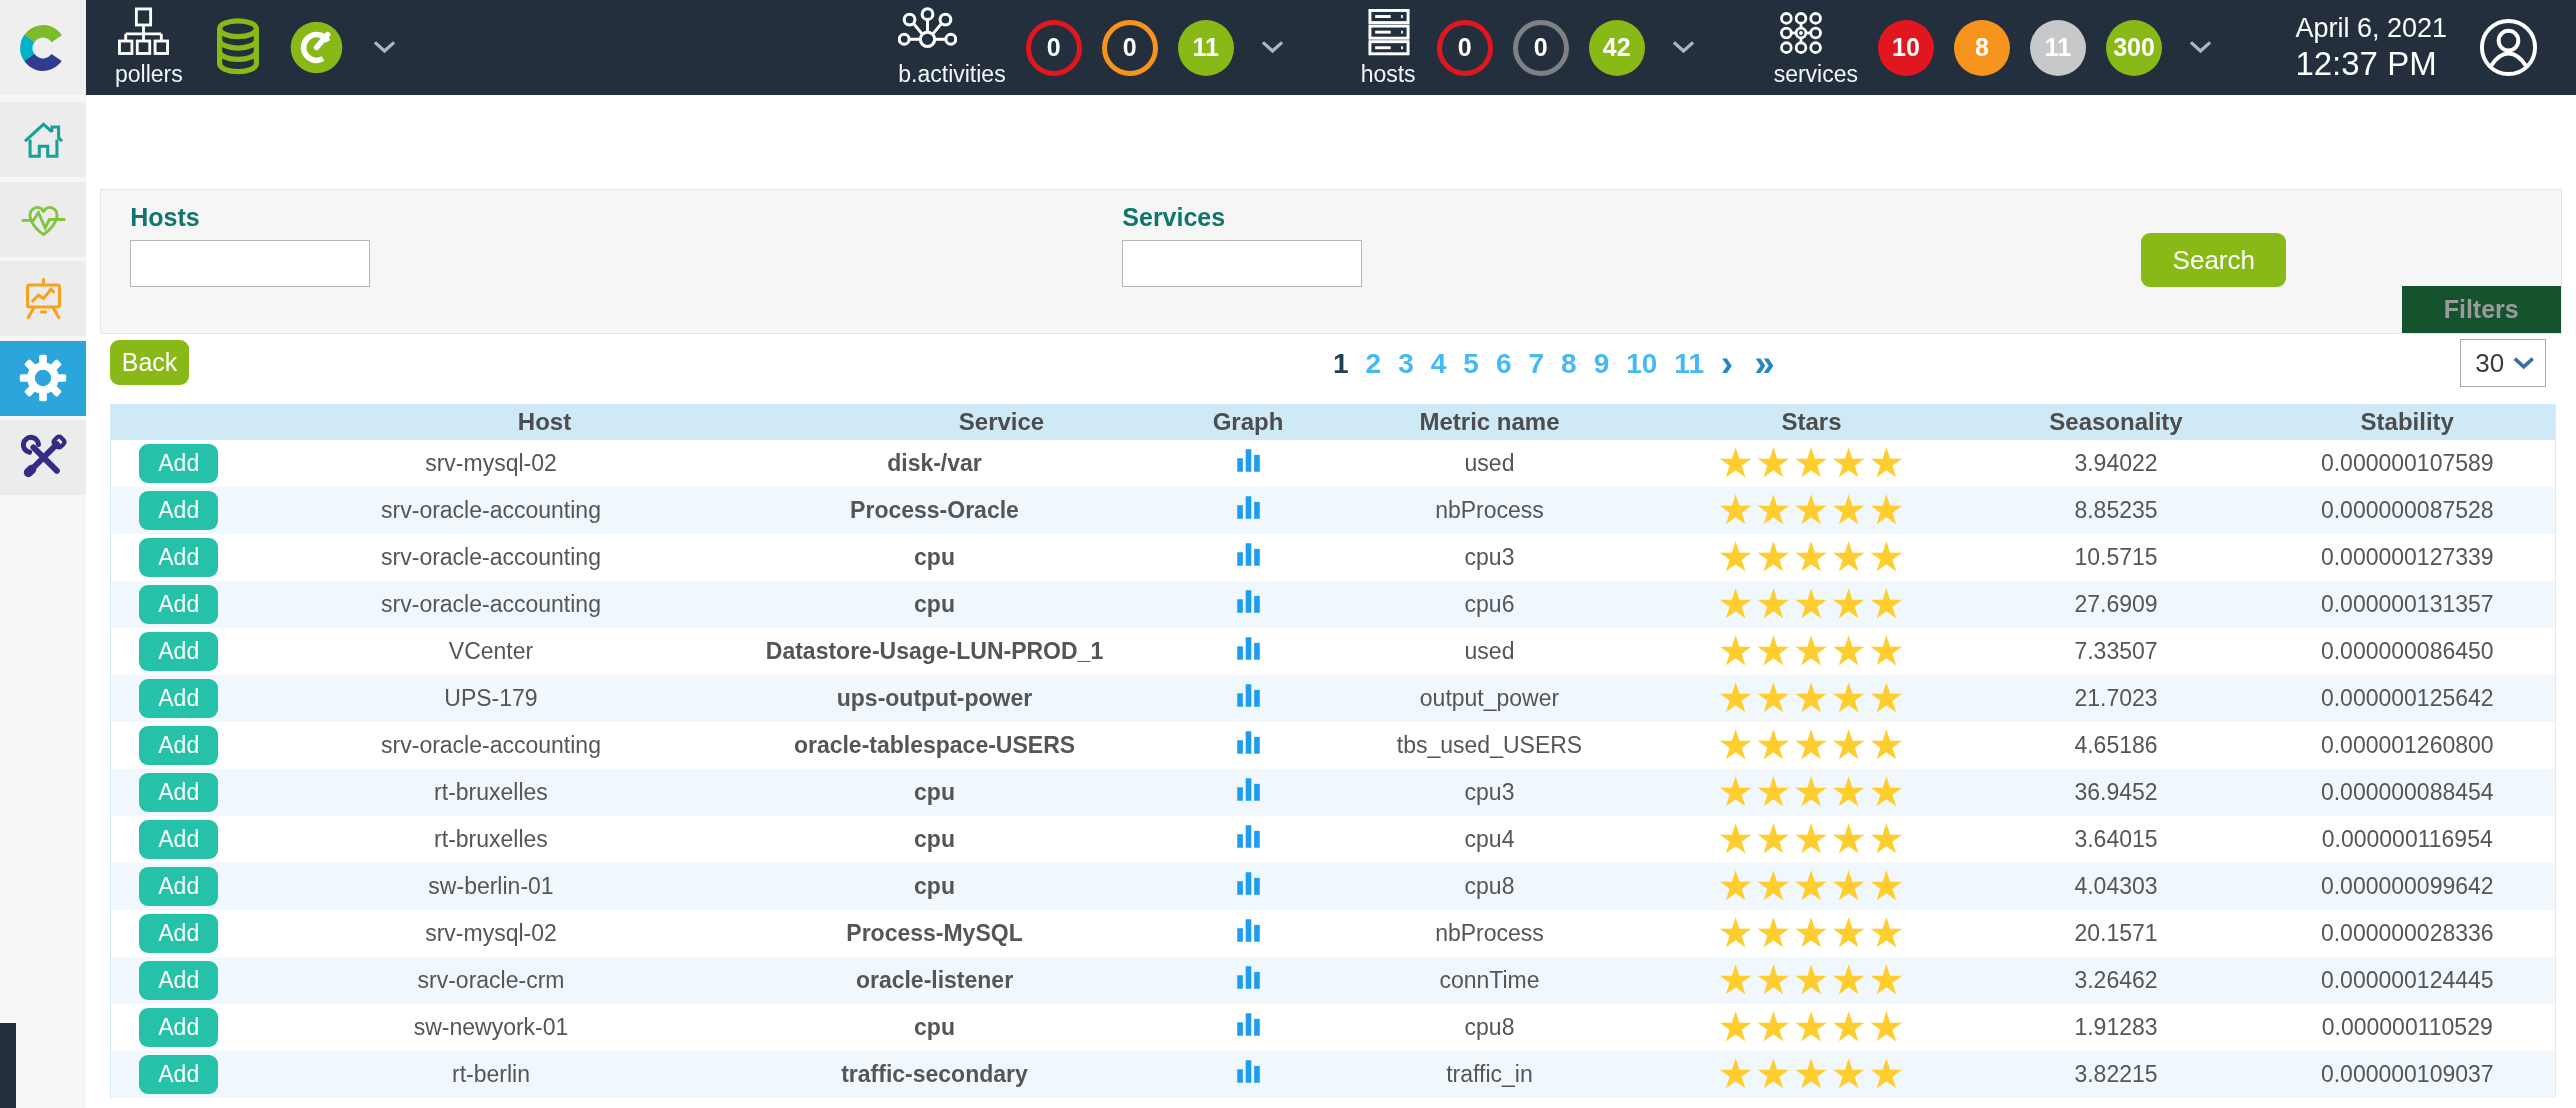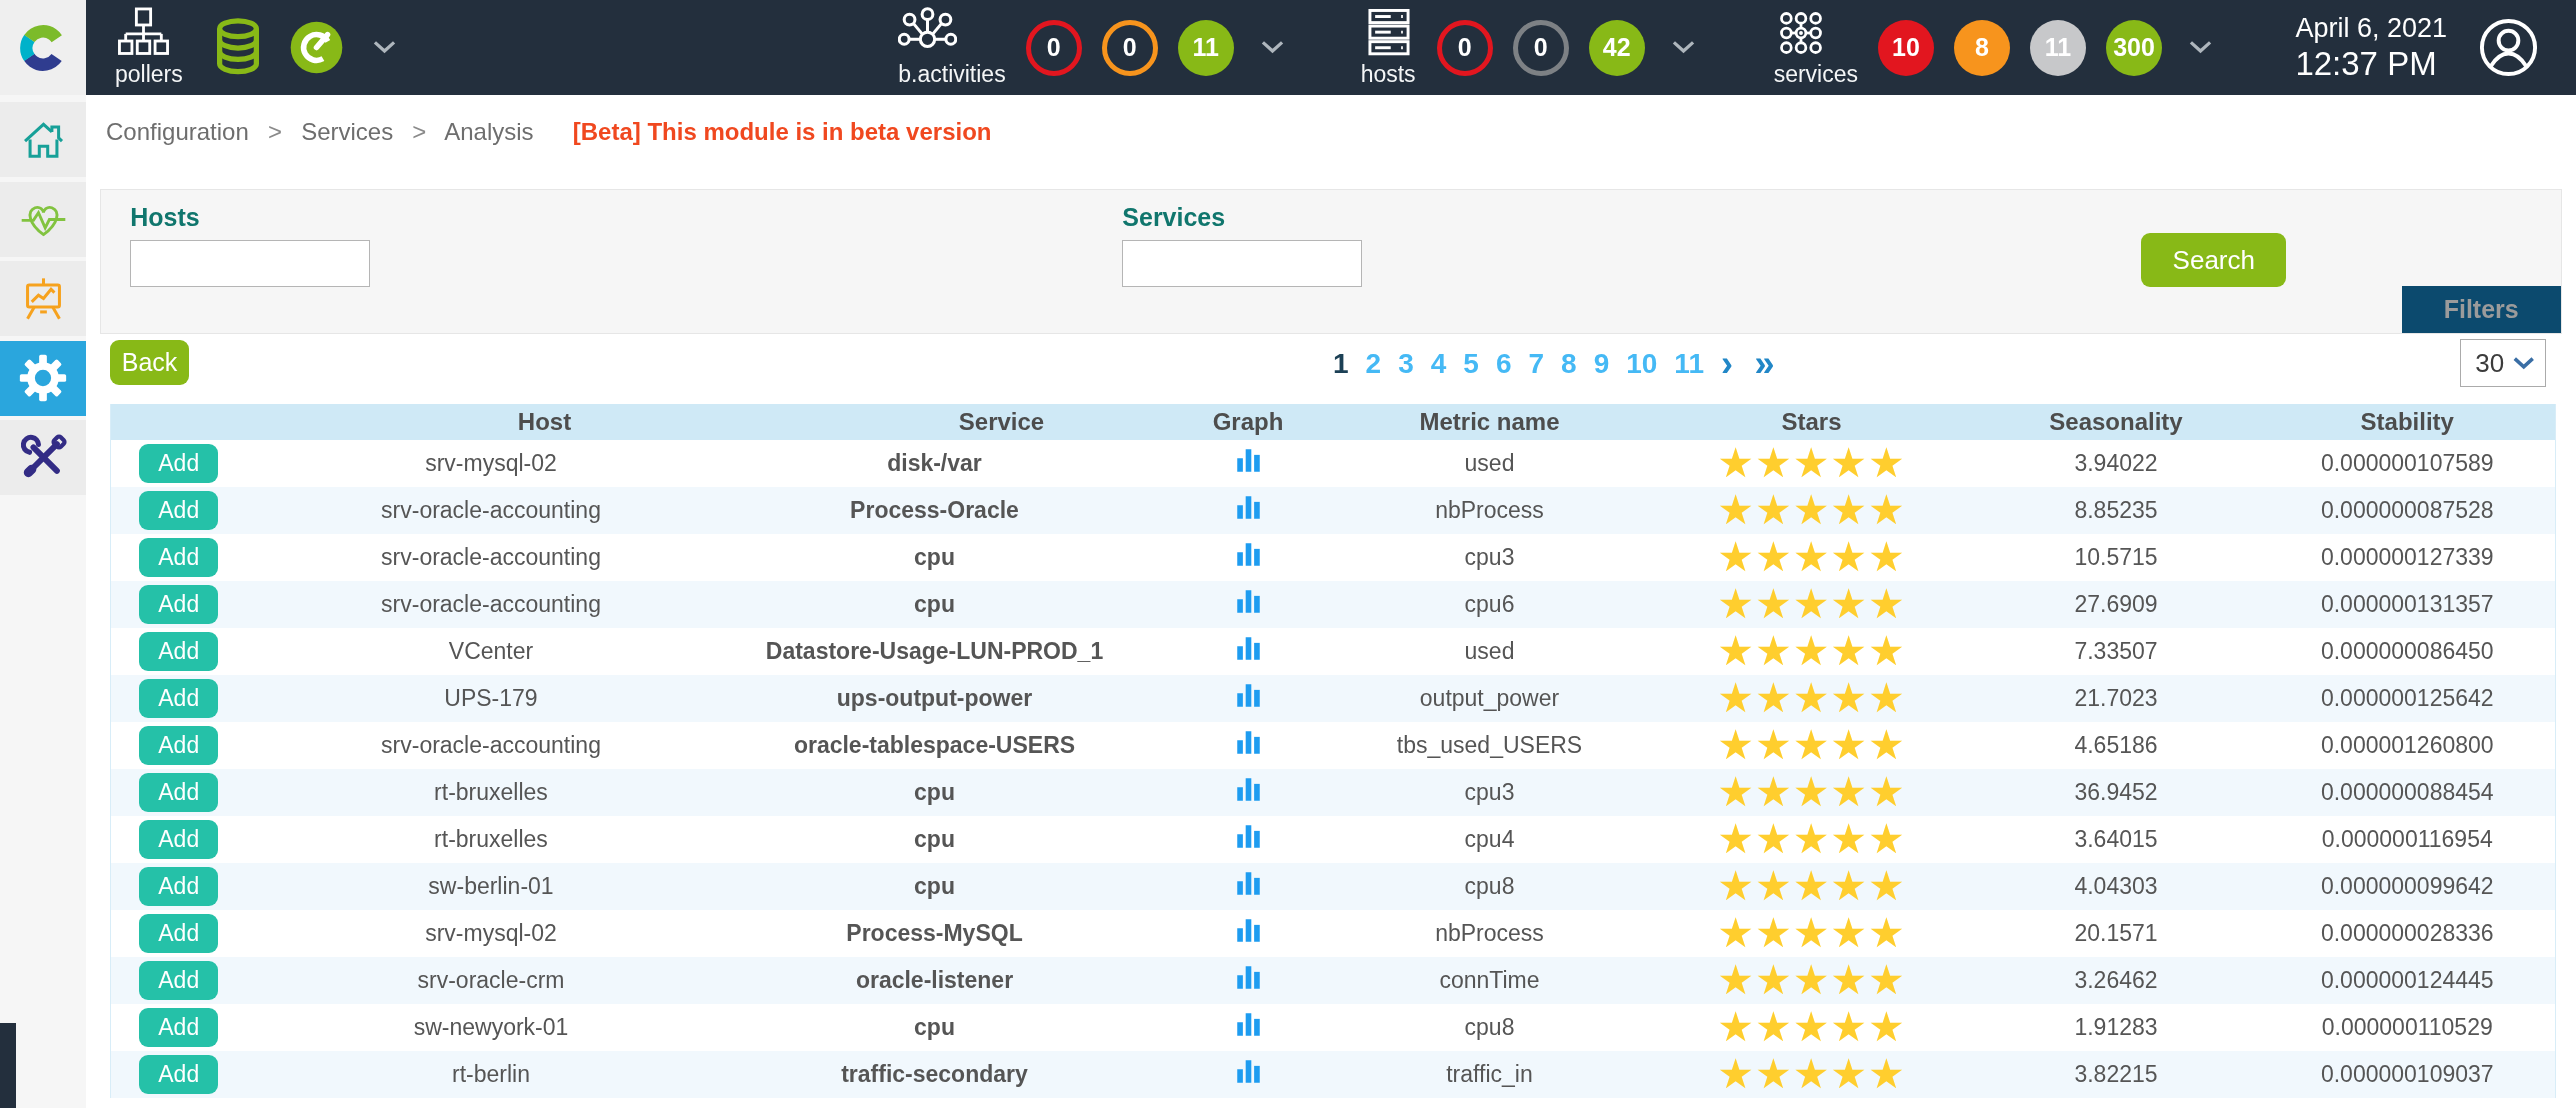--- a/index.html
+++ b/index.html
@@ -53,21 +53,21 @@
   .f-label.hosts { left:29px; top:12.5px; }
   .f-label.services { left:1021px; top:12.5px; }
   .f-input { position:absolute; top:50px; width:240px; height:47px; background:#fff;
              border:1.8px solid #b5b5b5; font-size:23px; padding:0 10.7px;
              font-family:"Liberation Sans",sans-serif; }
   .f-input.hosts { left:29px; }
   .f-input.services { left:1021px; }
   .search-btn { position:absolute; left:2040px; top:43px; width:145px; height:54px;
                 background:#88b917; color:#fff; border:none; border-radius:9px;
                 font-size:26px; font-family:"Liberation Sans",sans-serif; cursor:pointer; }
-  .filters-tab { position:absolute; right:0; bottom:0; width:159px; height:47px; background:#0c4a6e;
+  .filters-tab { position:absolute; right:0; bottom:0; width:159px; height:47px; background:#14532d;
                  display:flex; align-items:center; justify-content:center;
                  font-size:25px; font-weight:bold; color:#9b9b9b; }
 
   .back-btn { position:absolute; left:24px; top:245px; width:79px; height:45px;
               background:#88b917; color:#fff; border:none; border-radius:9px;
               font-size:25px; font-family:"Liberation Sans",sans-serif; cursor:pointer; }
 
   .pagination { position:absolute; left:1247px; top:249px; height:39px;
                 display:flex; align-items:center; }
   .pagination .page { font-size:28px; font-weight:bold; color:#45b9f5;
@@ -319,28 +319,20 @@
           <rect x="41" y="4" width="11" height="11" rx="3" stroke-width="5" transform="rotate(45 46.5 9.5)"></rect>
           <line x1="10" y1="46" x2="14" y2="42" stroke-width="11"></line>
         </g>
       </svg>
     </div>
     <div class="sidebar-edge"></div>
   </div>
 
   <div class="content">
 
-    <div class="breadcrumb">
-      <span class="crumb">Configuration</span>
-      <span class="sep">&gt;</span>
-      <span class="crumb">Services</span>
-      <span class="sep">&gt;</span>
-      <span class="crumb">Analysis</span>
-      <span class="beta-note">[Beta] This module is in beta version</span>
-    </div>
 
     <div class="filter-panel">
       <span class="f-label hosts">Hosts</span>
       <input class="f-input hosts" type="text" value="" style="">
       <span class="f-label services">Services</span>
       <input class="f-input services" type="text" value="" style="">
       <button class="search-btn">Search</button>
       <div class="filters-tab">Filters</div>
     </div>
 

